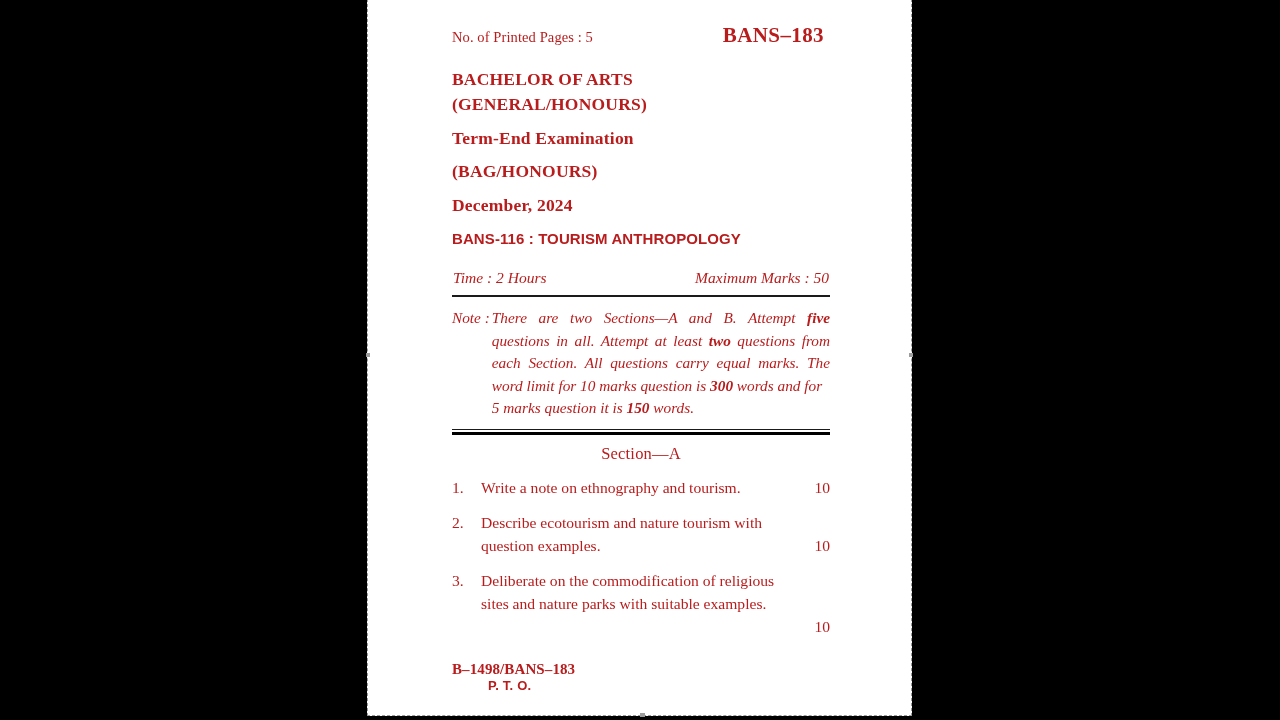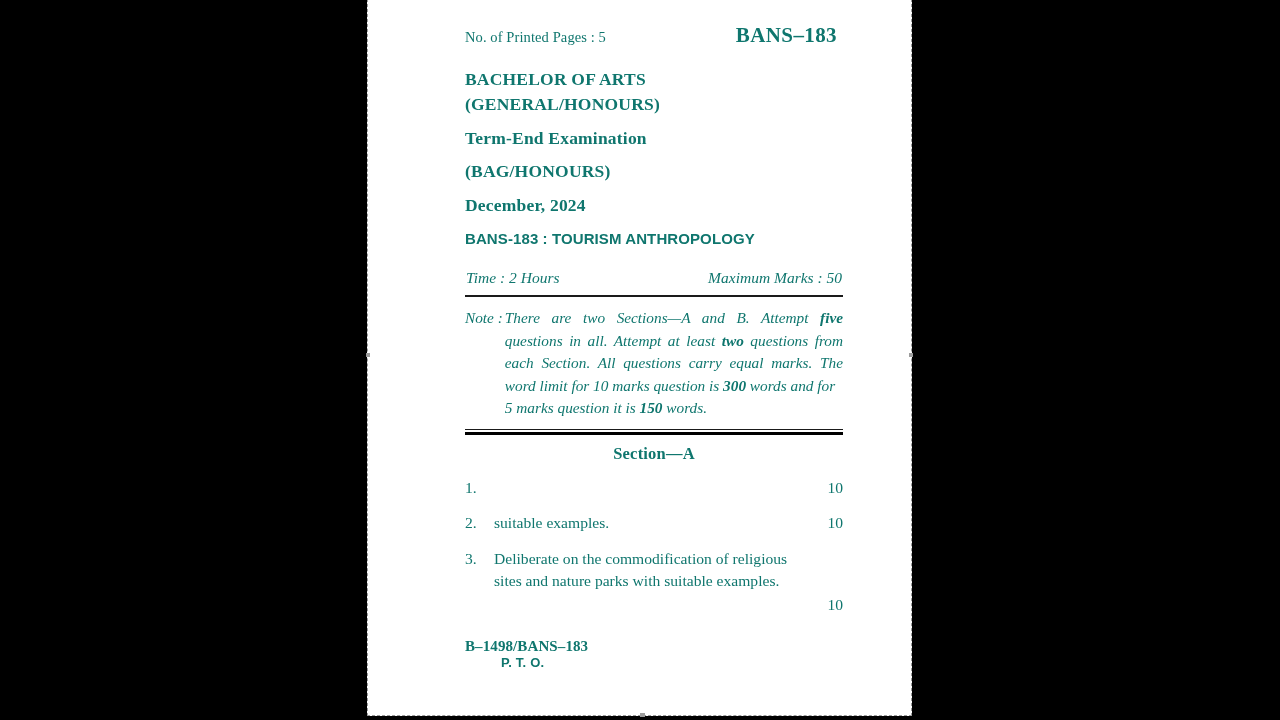--- a/index.html
+++ b/index.html
@@ -35,25 +35,25 @@
     position: absolute;
     background: #9c9c9c;
   }
   .tick-left  { left: -2px;  top: 358px; width: 4px; height: 4px; }
   .tick-right { right: -2px; top: 358px; width: 4px; height: 4px; }
   .tick-bottom{ bottom: -2px; left: 272px; width: 5px; height: 4px; }
 
   
   #content {
     position: absolute;
-    left: 97px;
+    left: 84px;
     top: 28px;
     width: 378px;
     font-family: "Liberation Serif", "DejaVu Serif", serif;
-    color: #0f766e;
+    color: #b91c1c;
   }
 
   .row-top {
     display: flex;
     align-items: baseline;
     justify-content: space-between;
     height: 22px;
   }
   .printed-pages {
     font-size: 14.5px;
@@ -121,21 +121,21 @@
     margin-top: 9px;
     border-top: 1px solid #1a1a1a;
     padding-top: 2px;
   }
   .rule-double-inner {
     border-top: 3px solid #000000;
   }
 
   .section-head {
     text-align: center;
-    font-weight: bold;
+    font-weight: normal;
     font-size: 16.5px;
     margin-top: 9px;
     letter-spacing: 0.2px;
   }
 
   .q {
     display: flex;
     margin-top: 13px;
     font-size: 15.6px;
     line-height: 22.5px;
@@ -209,21 +209,21 @@
       <div class="center-line t-degree">BACHELOR OF ARTS</div>
 
       <div class="center-line t-general">(GENERAL/HONOURS)</div>
 
       <div class="center-line t-term">Term-End Examination</div>
 
       <div class="center-line t-bag">(BAG/HONOURS)</div>
 
       <div class="center-line t-date">December, 2024</div>
 
-      <div class="t-subject center-line">BANS-183 : TOURISM ANTHROPOLOGY</div>
+      <div class="t-subject center-line">BANS-116 : TOURISM ANTHROPOLOGY</div>
 
       <div class="timerow">
         <span>Time : 2 Hours</span>
         <span>Maximum Marks : 50</span>
       </div>
 
       <div class="rule-single"></div>
 
       <div class="note-block">
         <span class="note-label">Note :</span>
@@ -233,29 +233,31 @@
       <div class="rule-double">
         <div class="rule-double-inner"></div>
       </div>
 
       <div class="section-head">Section—A</div>
 
       <div class="q">
         <span class="q-num">1.</span>
         <span class="q-body">
           <span class="q-marks-inline">10</span>
+          <span class="q-text nojust">Write a note on ethnography and tourism.</span>
         </span>
       </div>
 
       <div class="q">
         <span class="q-num">2.</span>
         <span class="q-body">
+          <span class="q-text">Describe ecotourism and nature tourism with</span>
           <span class="q-line2">
             <span class="q-marks-inline">10</span>
-            <span>suitable examples.</span>
+            <span>question examples.</span>
           </span>
         </span>
       </div>
 
       <div class="q">
         <span class="q-num">3.</span>
         <span class="q-body">
           <span class="q-text">Deliberate on the commodification of religious</span>
           <span class="q-line2 q-text nojust">sites and nature parks with suitable examples.</span>
           <span class="q-marks-own">10</span>

